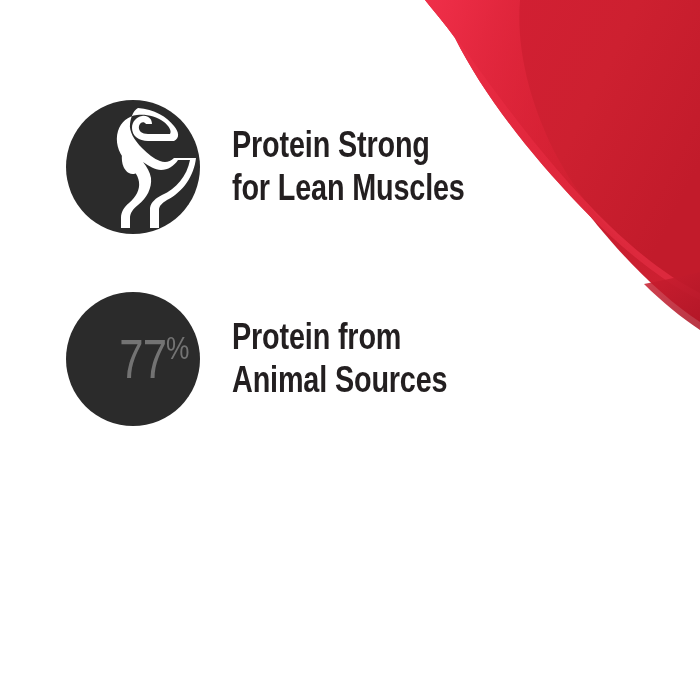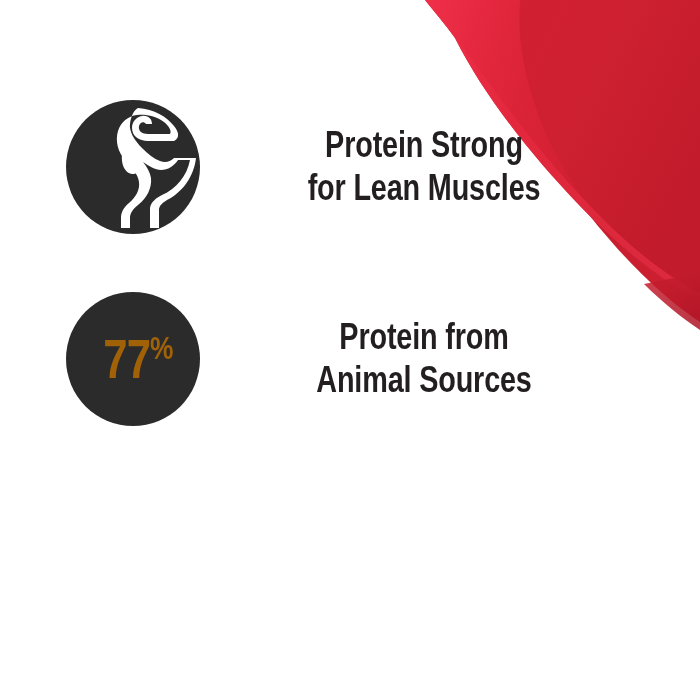--- a/index.html
+++ b/index.html
@@ -37,22 +37,21 @@
     left: 0;
     top: 0;
     width: 700px;
     height: 700px;
   }
   .benefit-row {
     position: absolute;
     left: 66px;
     display: flex;
     align-items: center;
-    gap: 56px;
-    text-align: center;
+    gap: 32px;
   }
   #row-0 { top: 100px; }
   #row-1 { top: 292px; }
   #row-2 { top: 486px; }
 
   .icon-badge {
     position: relative;
     width: 134px;
     height: 134px;
     flex: 0 0 134px;
@@ -71,29 +70,29 @@
     font-weight: 700;
     letter-spacing: -0.2px;
     white-space: pre-line;
     transform: scaleX(0.80);
     transform-origin: left center;
     width: 420px;
   }
 
   .pct-label {
     position: absolute;
-    left: 0;
+    left: 16px;
     top: 0;
     width: 134px;
     height: 134px;
     display: flex;
     align-items: center;
     justify-content: center;
-    color: #a16207;
-    font-weight: 700;
+    color: #737373;
+    font-weight: 400;
     font-size: 56px;
     letter-spacing: -1px;
     line-height: 1;
   }
   .pct-label .num {
     display: inline-block;
     transform: scaleX(0.78);
     transform-origin: right center;
   }
   .pct-label .sym {

